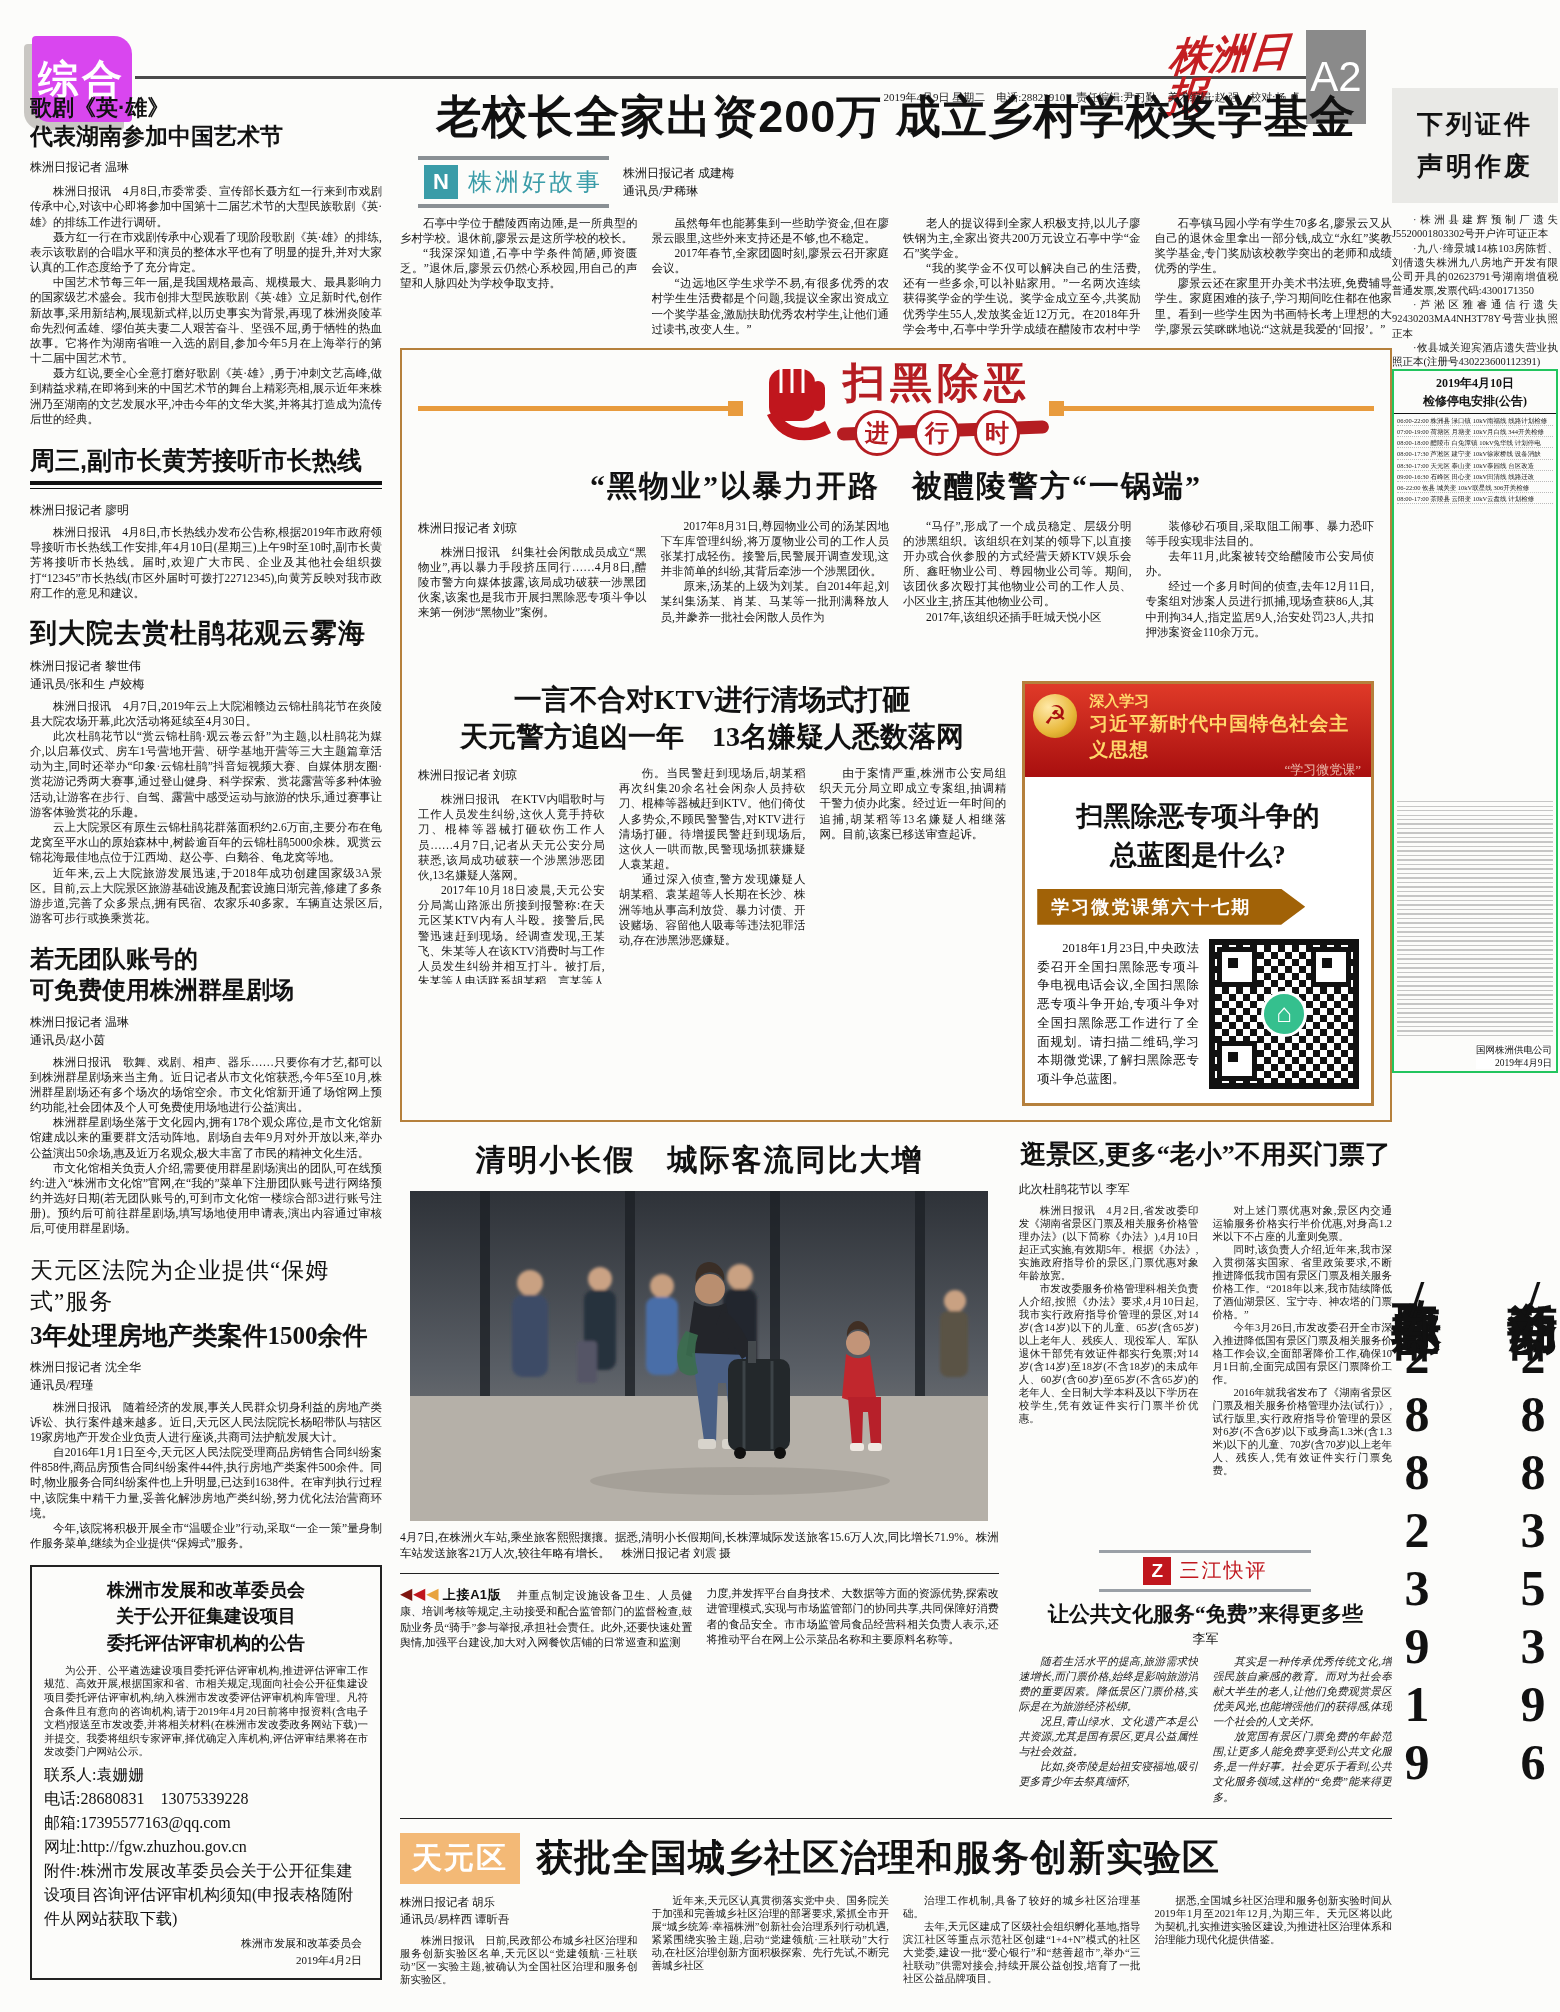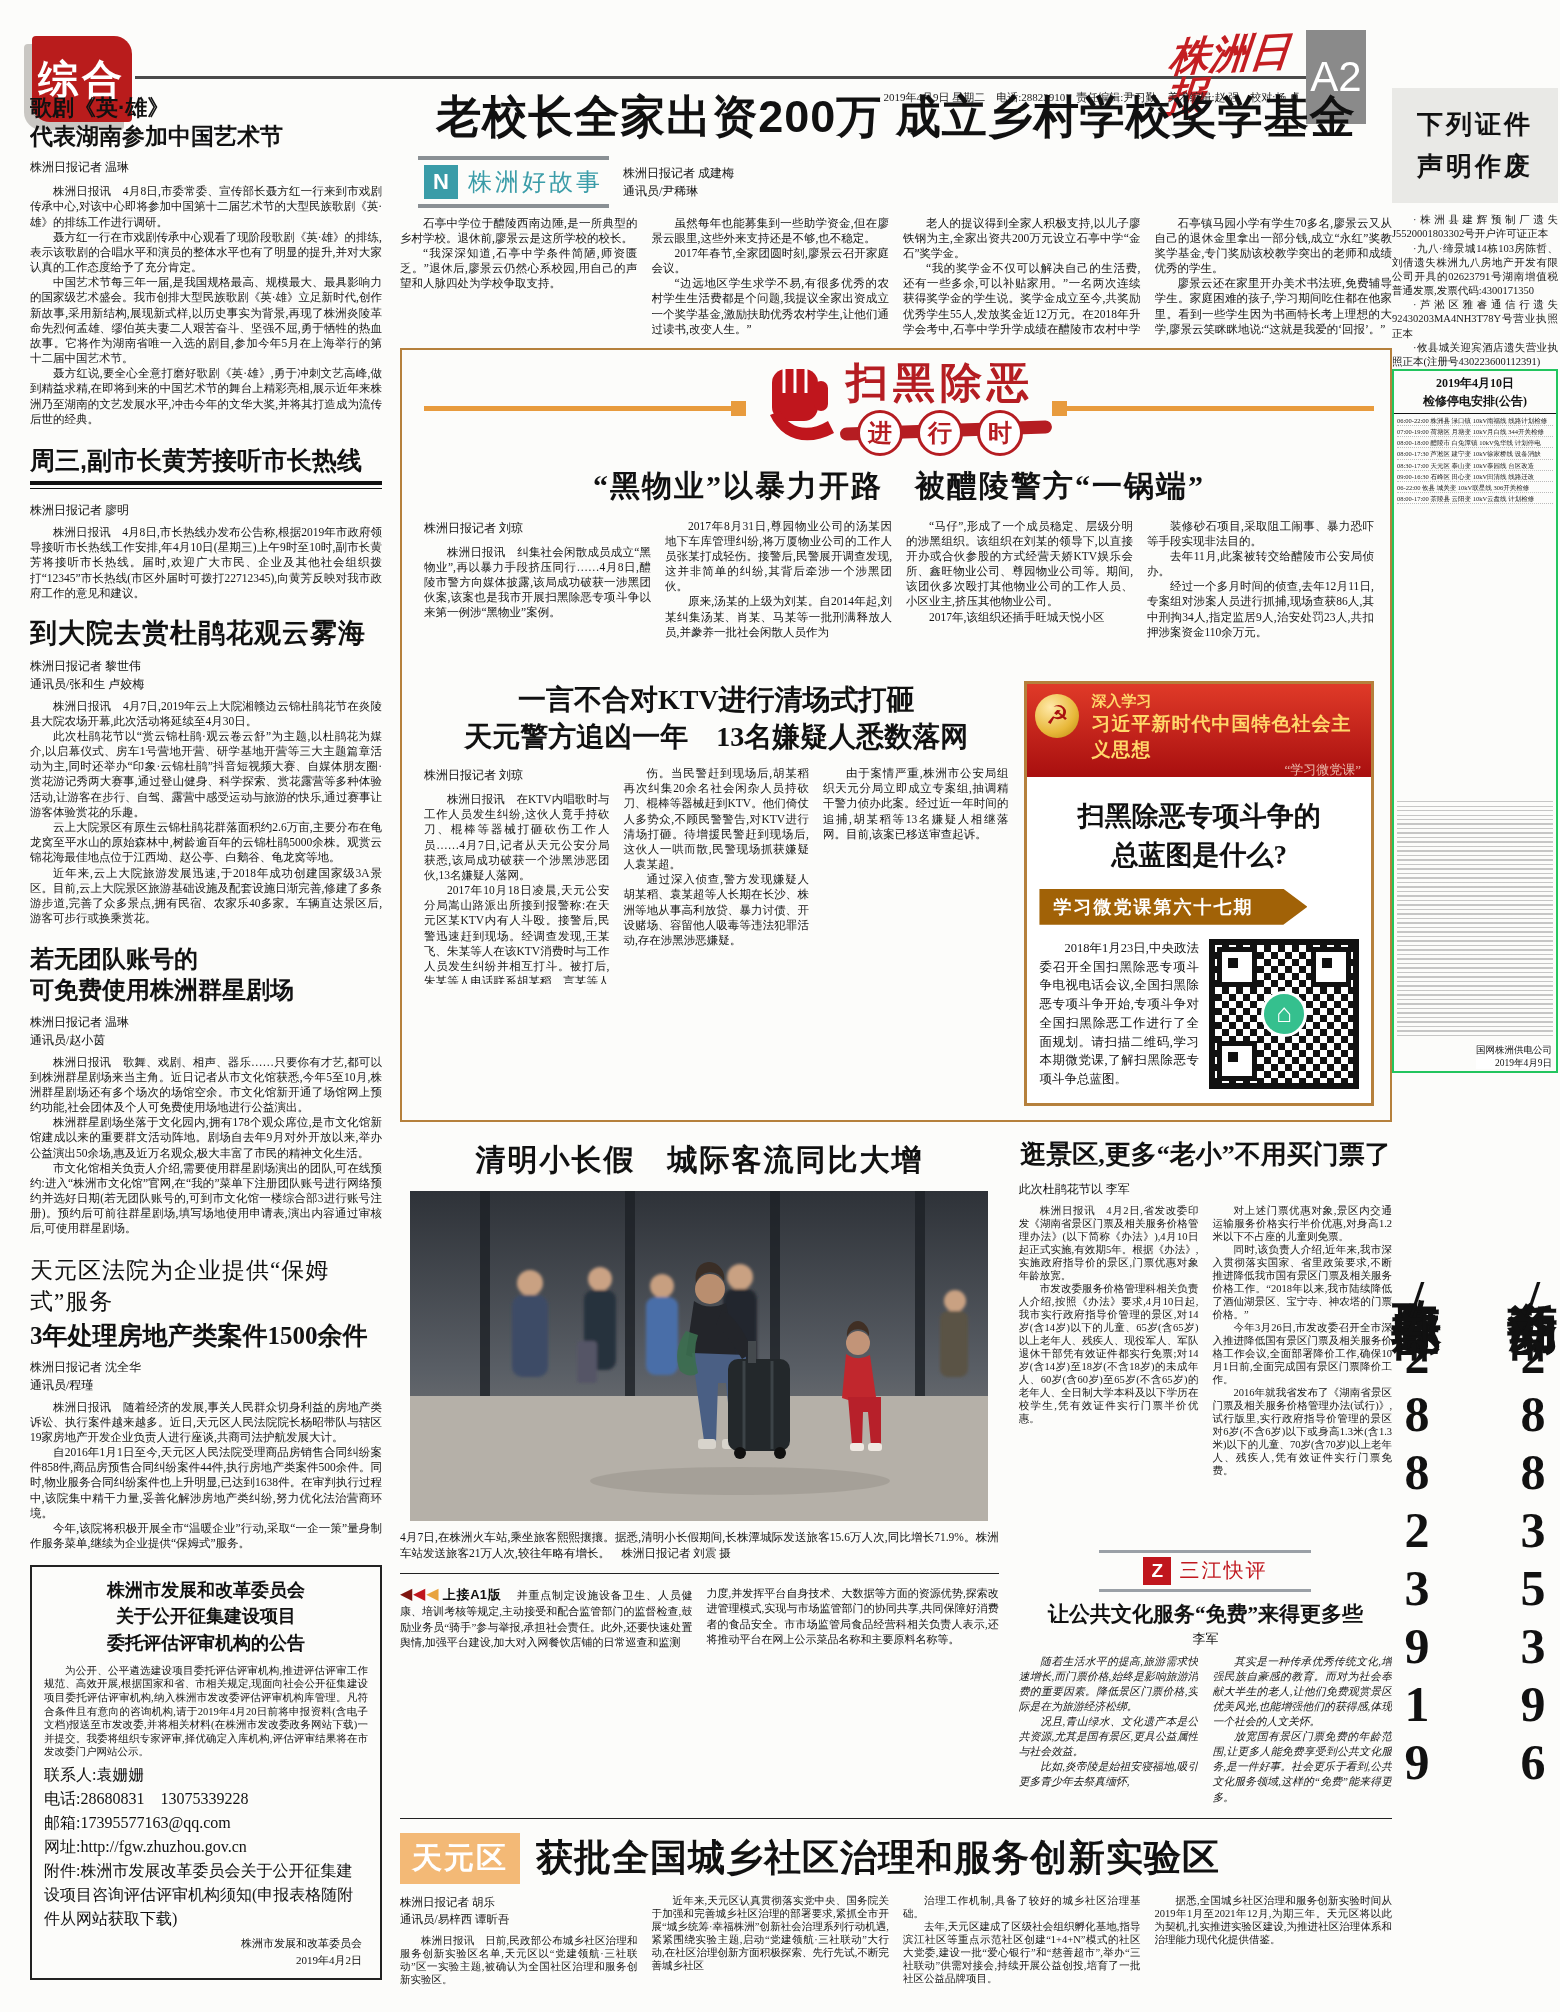--- a/index.html
+++ b/index.html
@@ -1,19 +1,19 @@
 <!DOCTYPE html>
 <html><head>
 <meta charset="utf-8">
 <style>
   html,body{margin:0;padding:0;background:#e8e6e1;}
   .page{position:relative;width:1560px;height:2012px;background:#fcfcfa;overflow:hidden;
         font-family:"Liberation Serif",serif;color:#111;}
   
-  .sec-badge{position:absolute;left:32px;top:36px;width:100px;height:86px;background:#b91c1c;
+  .sec-badge{position:absolute;left:32px;top:36px;width:100px;height:86px;background:#d946ef;
              border-radius:4px 18px 4px 18px;box-shadow:-8px 8px 0 #c9c7c3;display:flex;align-items:center;justify-content:center;
              color:#fff;font-weight:bold;font-size:40px;letter-spacing:4px;font-family:"Liberation Sans",sans-serif;}
   .head-rule{position:absolute;left:135px;top:76px;width:1172px;height:3px;background:#4a4a4a;}
   .masthead{position:absolute;left:1168px;top:34px;width:140px;color:#c41e22;font-weight:bold;
             font-size:40px;transform:skewX(-8deg) rotate(-3deg);font-style:italic;line-height:1.0;}
   .pageno{position:absolute;left:1306px;top:30px;width:60px;height:94px;background:#8a8a8a;color:#fff;
           display:flex;align-items:center;justify-content:center;font-size:42px;font-family:"Liberation Sans",sans-serif;}
   .dateline{position:absolute;left:700px;top:90px;width:600px;text-align:right;font-size:11px;color:#222;}
   
   .para{margin:0;text-indent:2em;text-align:justify;font-size:11.5px;line-height:1.32;color:#161616;}
@@ -39,21 +39,21 @@
   .notice-sign{font-size:11px;text-align:right;margin:4px 6px 0 0;line-height:1.5;}
   
   .center{position:absolute;left:400px;top:88px;width:992px;}
   .mainline{font-family:"Liberation Sans",sans-serif;font-weight:900;font-size:45px;letter-spacing:1px;
             text-align:center;line-height:1.1;margin:4px 0 14px 0;}
   .story-head{display:flex;align-items:center;gap:14px;margin:0 0 8px 18px;}
   .nbadge{display:flex;align-items:center;gap:10px;border-top:4px solid #8a9094;border-bottom:4px solid #8a9094;padding:5px 6px;}
   .nbadge .nbox{width:34px;height:34px;background:#3a9ca8;color:#fff;font-weight:bold;font-size:22px;
                 display:flex;align-items:center;justify-content:center;font-family:"Liberation Sans",sans-serif;}
   .nbadge .ntext{color:#3a9ca8;font-size:24px;letter-spacing:3px;}
-  .sweepbox{border:2px solid #b5803c;margin-top:10px;padding:10px 16px 14px 22px;position:relative;}
+  .sweepbox{border:2px solid #b5803c;margin-top:10px;padding:10px 16px 14px 16px;position:relative;}
   .bannerrow{display:flex;align-items:center;margin:2px 0 6px 0;}
   .oline{flex:1;height:5px;background:#e89b3d;position:relative;}
   .oline .endsq{position:absolute;top:-5px;width:15px;height:15px;background:#e89b3d;}
   .oline.l .endsq{right:0;} .oline.r .endsq{left:0;}
   .sweeplogo{display:flex;align-items:center;gap:10px;padding:0 18px;}
   .sweeptitle{color:#b51d22;font-weight:900;font-size:42px;letter-spacing:5px;font-family:"Liberation Sans",sans-serif;line-height:1;}
   .jxs{position:relative;display:flex;gap:14px;justify-content:center;margin-top:6px;}
   .jxs .wave{position:absolute;left:-6px;right:-18px;top:14px;height:13px;background:#b51d22;border-radius:8px;transform:rotate(-2deg);}
   .circ{position:relative;width:40px;height:40px;border:3px solid #b51d22;border-radius:50%;background:#fff;
         color:#b51d22;font-weight:bold;font-size:24px;line-height:40px;text-align:center;}

